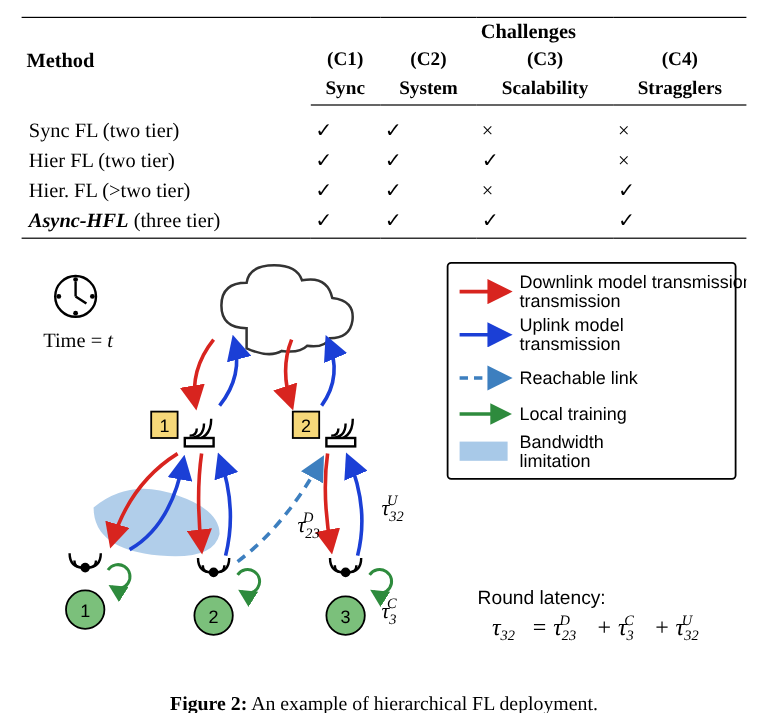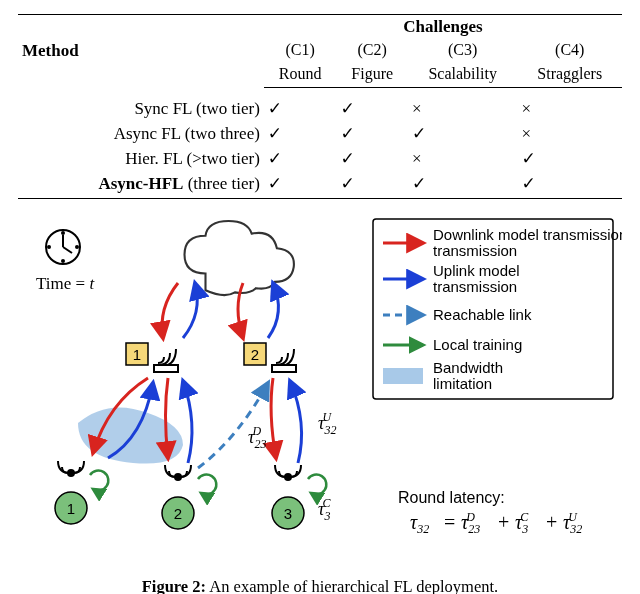--- a/index.html
+++ b/index.html
@@ -27,33 +27,34 @@
   table.cmp .hdr-top th:first-child{
     text-align:left;
     font-weight:bold;
   }
   table.cmp .hdr-top th.ch-head{
     font-weight:bold;
   }
   table.cmp .sub th{
     font-size:16px;
     padding-bottom:4px;
+    font-weight:bold;
   }
   table.cmp .sub-border th{
     border-bottom:0.9px solid #000;
   }
   table.cmp td.method{
-    text-align:right;
+    text-align:left;
     padding-left:6px;
   }
   table.cmp tr.last td{
     border-bottom:1.4px solid #000;
     padding-bottom:4px;
   }
-  .bi{font-weight:bold; }
+  .bi{font-weight:bold; font-style:italic;}
   .figure-wrap{
     margin-top:14px;
   }
   svg{display:block;}
   .caption{
     text-align:center;
     font-size:16.5px;
     margin-top:4px;
   }
   .caption b{font-weight:bold;}
@@ -67,39 +68,39 @@
     <th rowspan="3">Method</th>
     <th class="ch-head" colspan="4">Challenges</th>
   </tr>
   <tr class="sub">
     <th>(C1)</th>
     <th>(C2)</th>
     <th>(C3)</th>
     <th>(C4)</th>
   </tr>
   <tr class="sub sub-border">
-    <th>Round</th>
-    <th>Figure</th>
+    <th>Sync</th>
+    <th>System</th>
     <th>Scalability</th>
     <th>Stragglers</th>
   </tr>
   </tbody>
     <tbody id="table-body">
       <tr>
         <td colspan="5" style="height:4px"></td>
       </tr>
       <tr>
         <td class="method">Sync FL (two tier)</td>
         <td>✓</td>
         <td>✓</td>
         <td>×</td>
         <td>×</td>
       </tr>
       <tr>
-        <td class="method">Async FL (two three)</td>
+        <td class="method">Hier FL (two tier)</td>
         <td>✓</td>
         <td>✓</td>
         <td>✓</td>
         <td>×</td>
       </tr>
       <tr>
         <td class="method">Hier. FL (&gt;two tier)</td>
         <td>✓</td>
         <td>✓</td>
         <td>×</td>

